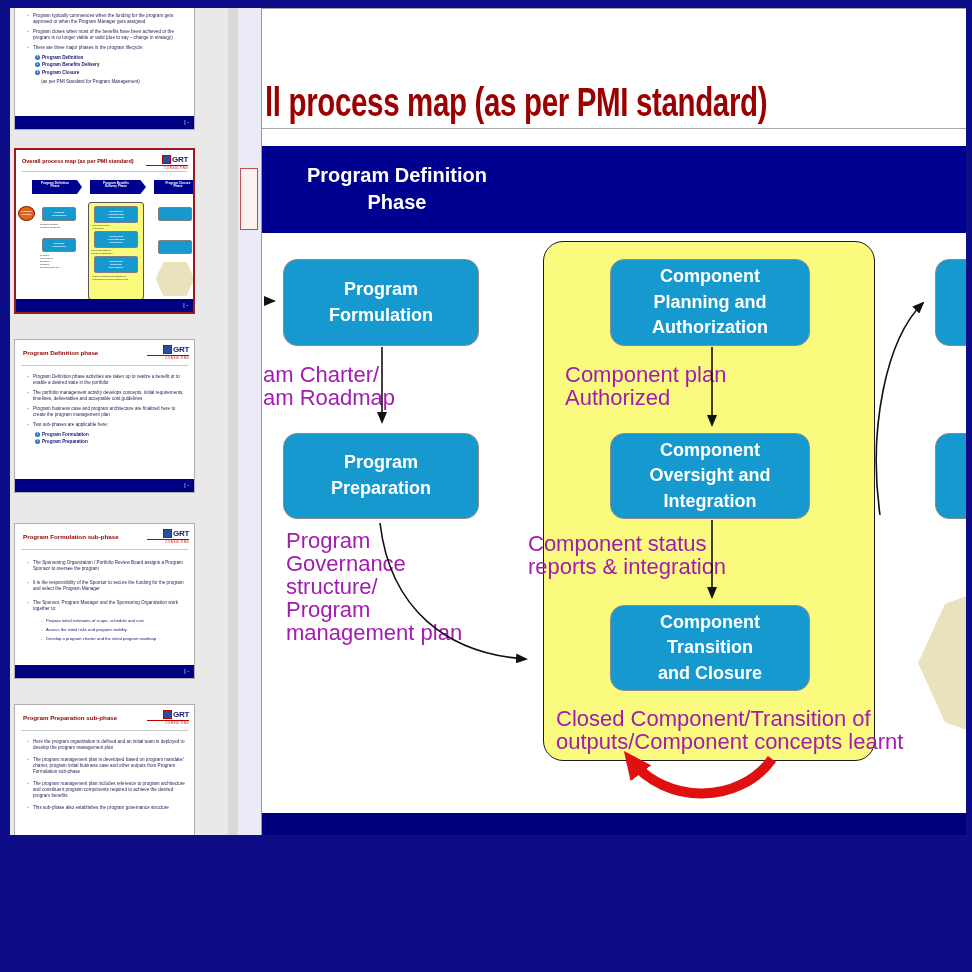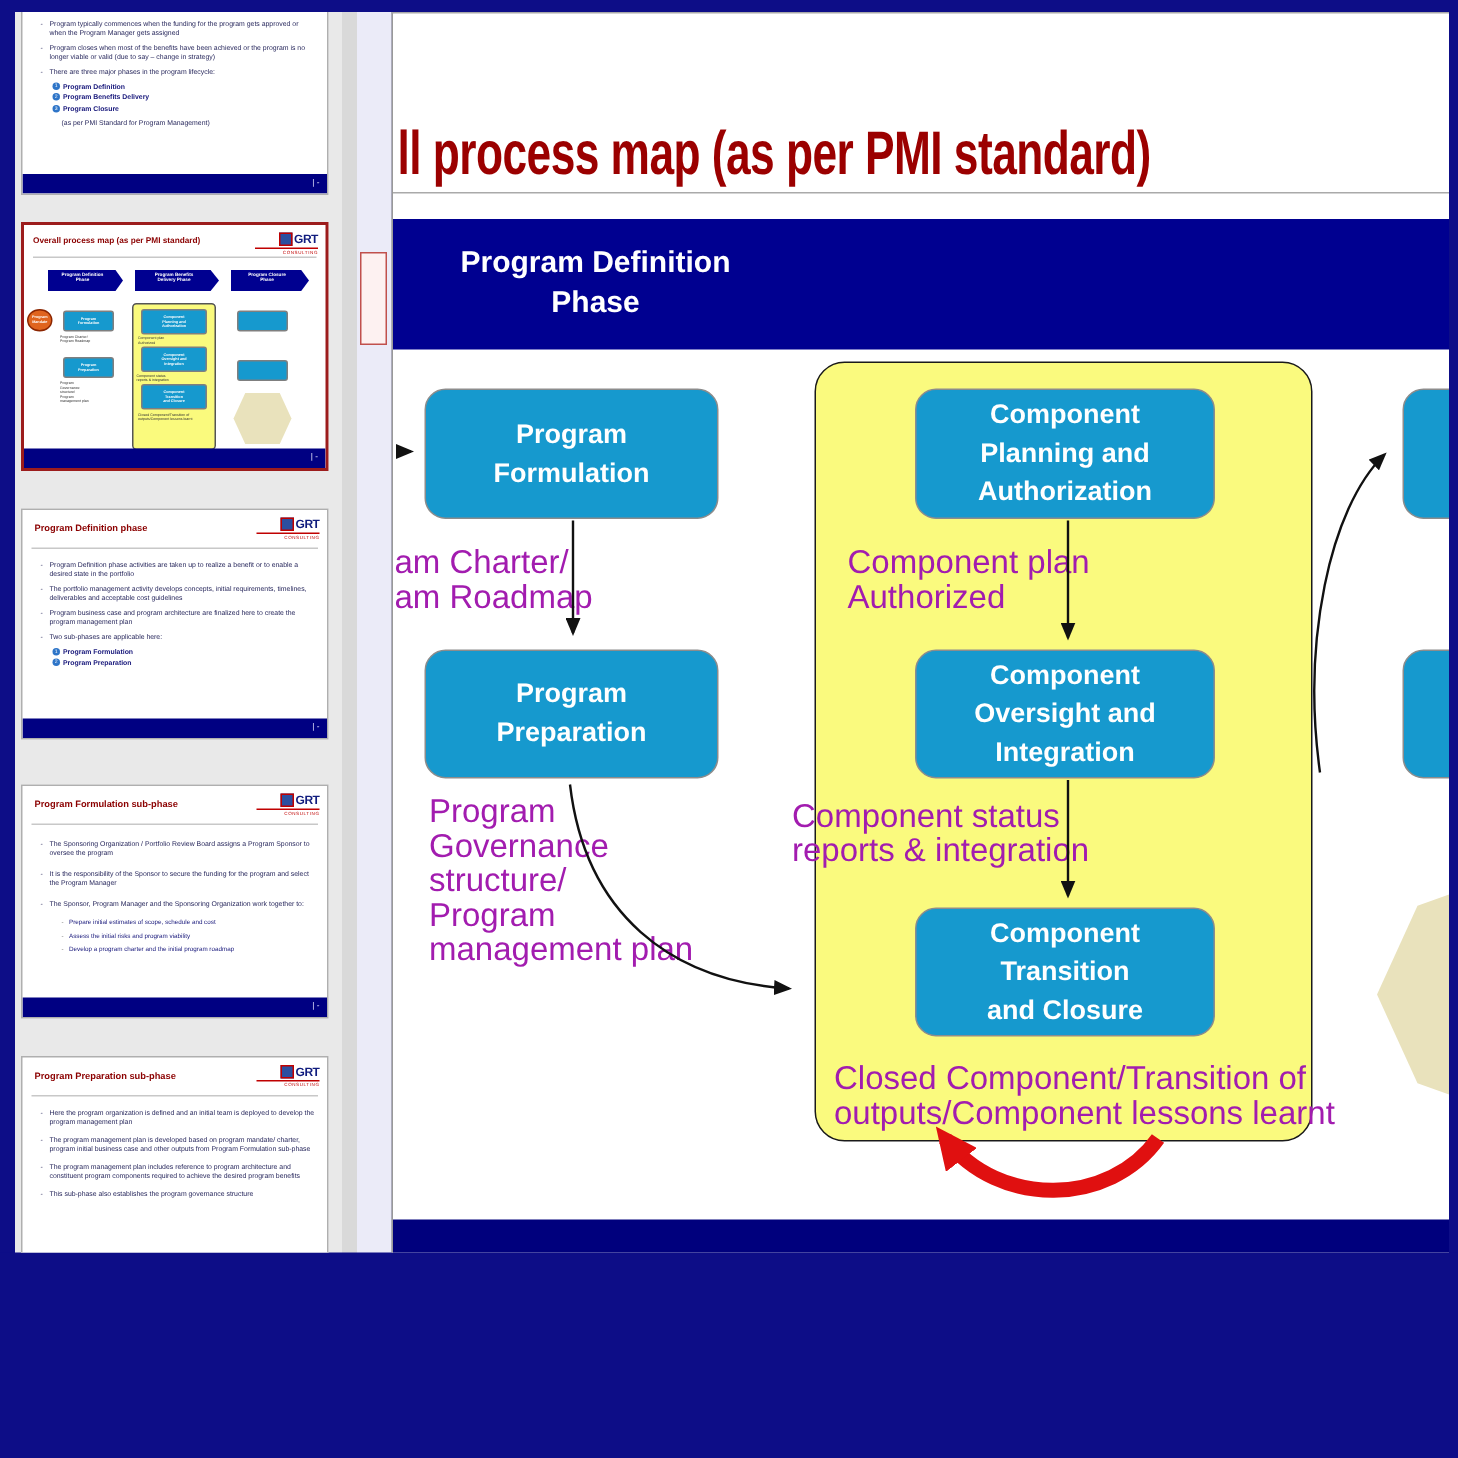--- a/index.html
+++ b/index.html
@@ -7,21 +7,21 @@
   .screen{position:relative;width:972px;height:972px;overflow:hidden;background:#0D0D87;}
   .pre{white-space:pre-line;}
 
   
   .frame-top{position:absolute;left:0;top:0;width:972px;height:8px;background:#0D0D87;z-index:40;}
   .frame-left{position:absolute;left:0;top:8px;width:10px;height:827px;background:#0D0D87;z-index:40;}
   .frame-right{position:absolute;left:966px;top:8px;width:6px;height:827px;background:#0D0D87;z-index:40;}
 
   
   .sidebar{position:absolute;left:10px;top:8px;width:218px;height:827px;background:#E9E9E9;overflow:hidden;}
-  .thumb{position:absolute;left:4px;width:205px;background:#FFFFFF;border:1px solid #AFAFAF;overflow:hidden;}
+  .thumb{position:absolute;left:4px;width:181px;background:#FFFFFF;border:1px solid #AFAFAF;overflow:hidden;}
   .thumb.selected{border:2px solid #9C1C1C;}
   .t1{top:-38px;height:160px;}
   .t2{top:140px;height:166px;}
   .t3{top:331px;height:154px;}
   .t4{top:515px;height:156px;}
   .t5{top:696px;height:156px;}
   .tfoot{position:absolute;left:0;right:0;bottom:0;height:13px;background:#000082;}
   .tfoot .mark{position:absolute;right:5px;top:3px;color:#E8E8FF;font-size:5.5px;}
   .tslide-title{position:absolute;top:9px;left:8px;font-size:6.2px;font-weight:bold;color:#8B0000;}
   .trule{position:absolute;top:25px;left:6px;right:6px;height:1px;background:#C8C8C8;}
@@ -265,21 +265,21 @@
     <div class="lbl pre" style="left:24px;top:520px;">Program
 Governance
 structure/
 Program
 management plan</div>
     <div class="lbl pre" style="left:266px;top:523px;">Component status
 reports &amp; integration</div>
     <div class="lbl pre" style="left:303px;top:354px;">Component plan
 Authorized</div>
     <div class="lbl pre" style="left:294px;top:698px;">Closed Component/Transition of
-outputs/Component lessons learnt</div>
+outputs/Component concepts learnt</div>
 
     <svg class="arrows" viewBox="0 0 705 827">
       <defs>
         <marker id="mb" markerUnits="userSpaceOnUse" markerWidth="12" markerHeight="10" refX="10" refY="5" orient="auto">
             <path d="M0 0 L12 5 L0 10 Z" fill="#111"></path>
           </marker>
         <marker id="mr" markerUnits="userSpaceOnUse" markerWidth="28" markerHeight="26" refX="18" refY="13" orient="auto">
             <path d="M0 0 L28 13 L0 26 Z" fill="#E01010"></path>
           </marker>
       </defs>

